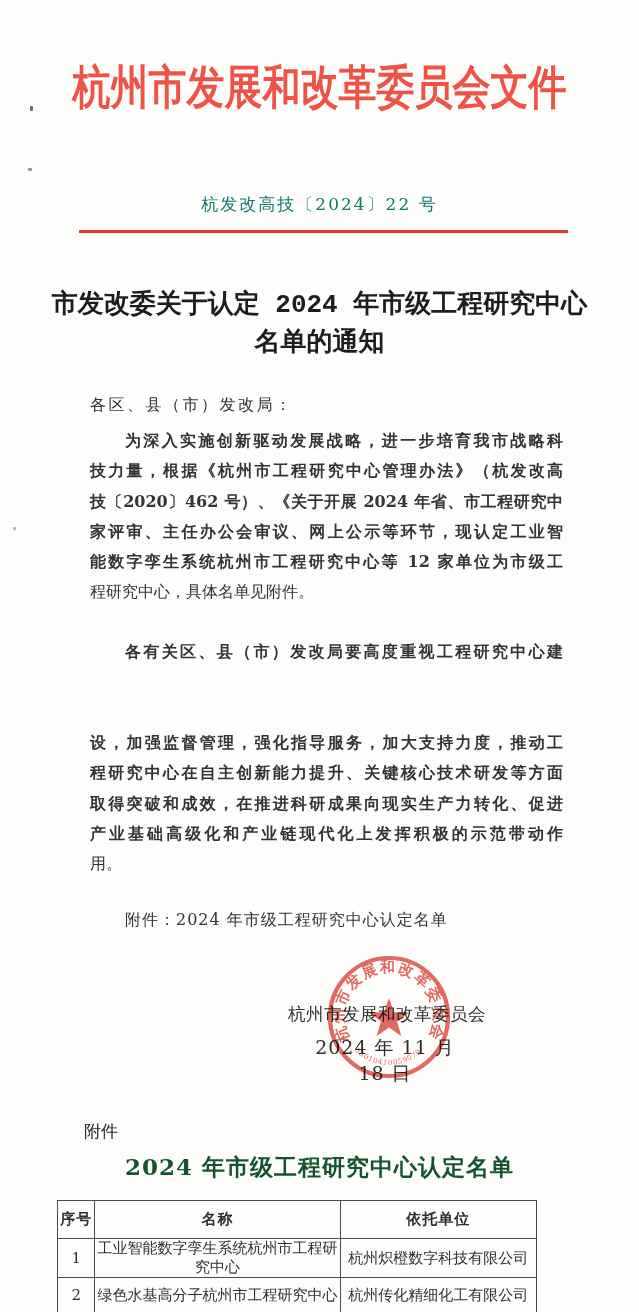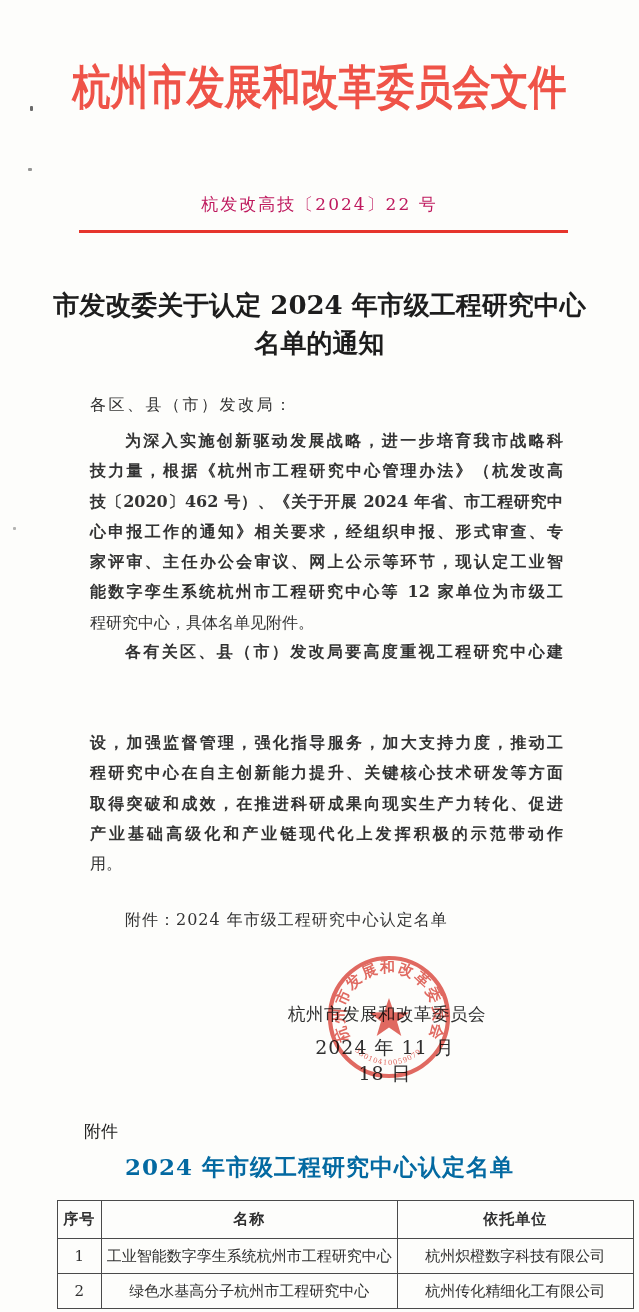--- a/index.html
+++ b/index.html
@@ -21,33 +21,34 @@
     color:#ef5348;
     transform:scaleY(1.22);
     transform-origin:center;
     letter-spacing:0px;
     white-space:nowrap;
   }
   .doc-number{
     top:193px;left:0;right:0;
     text-align:center;
     font-size:17px;letter-spacing:2px;
-    color:#be185d;
+    color:#0f766e;
   }
   .red-line{
     top:230px;left:79px;width:489px;height:3px;
     background:#e6352c;
   }
   
   .doc-title{
     top:286px;left:0;right:0;
     text-align:center;
     font-size:26px;font-weight:bold;
     line-height:38px;
     color:#1d1d1d;
+    font-family:Liberation Mono, monospace;
   }
   
   .bodytext{
     left:90px;width:473px;
     font-size:16px;
     color:#333;
   }
   .salutation{top:395px;letter-spacing:2.5px;}
   .para{line-height:30.3px;}
   .para1{top:426px;}
@@ -62,25 +63,25 @@
   
   .seal{top:953px;left:325px;width:128px;height:128px;opacity:0.85;mix-blend-mode:multiply;}
   
   .attach-label{
     top:1120px;left:84px;
     font-family:"DejaVu Sans","Liberation Sans",sans-serif;
     font-size:17px;font-weight:500;color:#222;
   }
   .attach-title{
     top:1152px;left:0;right:0;text-align:center;
-    font-size:23px;font-weight:bold;color:#0369a1;letter-spacing:1px;
+    font-size:23px;font-weight:bold;color:#14532d;letter-spacing:1px;
   }
   
   .list-table{
-    top:1200px;left:57px;width:577px;
+    top:1200px;left:57px;width:480px;
     border-collapse:collapse;
     font-size:15px;color:#2f2f2f;
   }
   .list-table th,.list-table td{
     border:1px solid #4a4a4a;
     text-align:center;vertical-align:middle;
     padding:0;
   }
   .list-table th{font-weight:bold;height:37px;letter-spacing:1px;}
   .list-table td{height:34px;}
@@ -107,21 +108,20 @@
     <div>市发改委关于认定 2024 年市级工程研究中心</div>
     <div>名单的通知</div>
   </div>
 
   <div class="abs bodytext salutation">各区、县（市）发改局：</div>
 
   <div class="abs bodytext para para1">
     <div class="jline indent">为深入实施创新驱动发展战略，进一步培育我市战略科</div>
     <div class="jline">技力量，根据《杭州市工程研究中心管理办法》（杭发改高</div>
     <div class="jline">技〔2020〕462 号）、《关于开展 2024 年省、市工程研究中</div>
-    <div class="jline">心申报工作的通知》相关要求，经组织申报、形式审查、专</div>
     <div class="jline">家评审、主任办公会审议、网上公示等环节，现认定工业智</div>
     <div class="jline">能数字孪生系统杭州市工程研究中心等 12 家单位为市级工</div>
     <div>程研究中心，具体名单见附件。</div>
   </div>
 
   <div class="abs bodytext para para2b">
     <div class="jline">设，加强监督管理，强化指导服务，加大支持力度，推动工</div>
     <div class="jline">程研究中心在自主创新能力提升、关键核心技术研发等方面</div>
     <div class="jline">取得突破和成效，在推进科研成果向现实生产力转化、促进</div>
     <div class="jline">产业基础高级化和产业链现代化上发挥积极的示范带动作</div>

